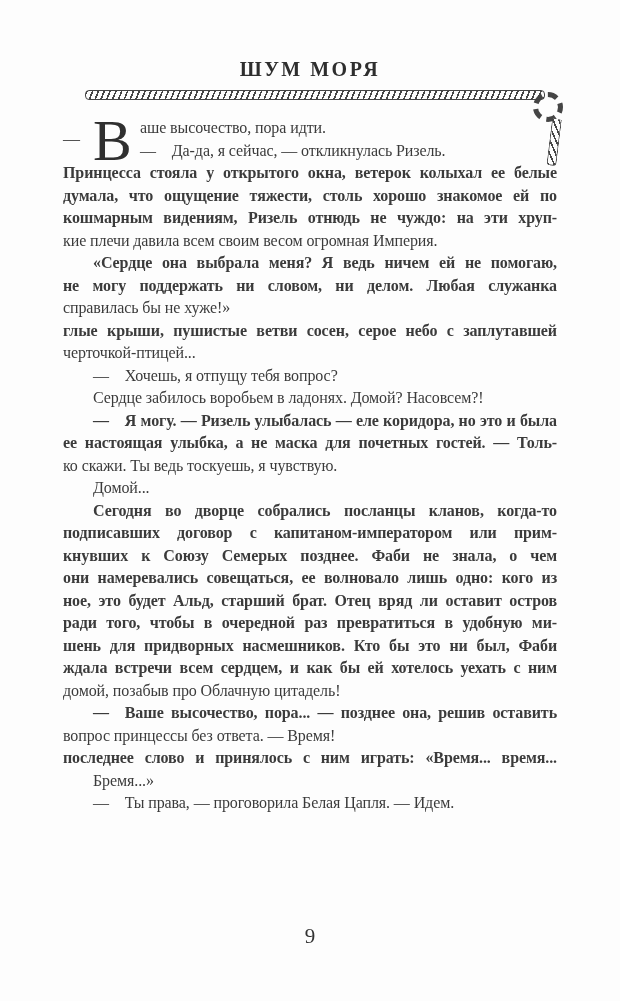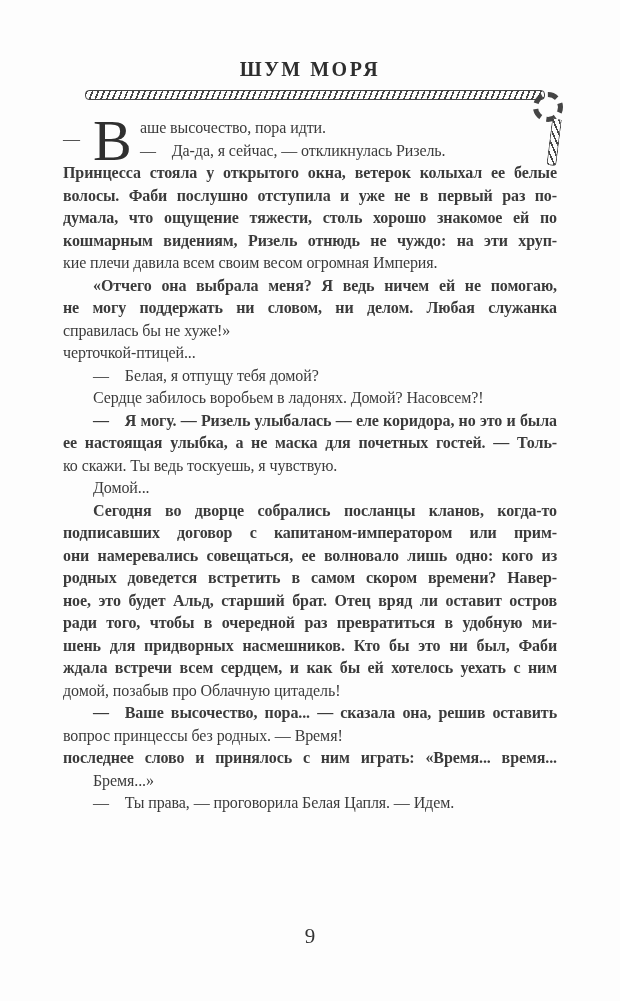--- a/index.html
+++ b/index.html
@@ -92,45 +92,45 @@
       <div class="dc-group">
         <span class="open-dash">—</span>
         <span class="dc-letter">В</span>
       </div>
       <div class="line wrapok">аше высочество, пора идти.</div>
       <div class="line wrapok">— Да-да, я сейчас, — откликнулась Ризель.</div>
     </div>
 
     <div class="paras" id="paragraphs">
         <div class="line just">Принцесса стояла у открытого окна, ветерок колыхал ее белые</div>
-        <div class="line just">волосы. Фаби послушно отступила и уже не в первый раз по-</div>
         <div class="line just">думала, что ощущение тяжести, столь хорошо знакомое ей по</div>
         <div class="line just">кошмарным видениям, Ризель отнюдь не чуждо: на эти хруп-</div>
         <div class="line">кие плечи давила всем своим весом огромная Империя.</div>
-        <div class="line just ind">«Отчего она выбрала меня? Я ведь ничем ей не помогаю,</div>
+        <div class="line just ind">«Сердце она выбрала меня? Я ведь ничем ей не помогаю,</div>
         <div class="line just">не могу поддержать ни словом, ни делом. Любая служанка</div>
         <div class="line">справилась бы не хуже!»</div>
+        <div class="line just">глые крыши, пушистые ветви сосен, серое небо с заплутавшей</div>
         <div class="line">черточкой-птицей...</div>
-        <div class="line ind">— Белая, я отпущу тебя домой?</div>
+        <div class="line ind">— Хочешь, я отпущу тебя вопрос?</div>
         <div class="line ind">Сердце забилось воробьем в ладонях. Домой? Насовсем?!</div>
         <div class="line just ind">— Я могу. — Ризель улыбалась — еле коридора, но это и была</div>
         <div class="line just">ее настоящая улыбка, а не маска для почетных гостей. — Толь-</div>
         <div class="line">ко скажи. Ты ведь тоскуешь, я чувствую.</div>
         <div class="line ind">Домой...</div>
         <div class="line just ind">Сегодня во дворце собрались посланцы кланов, когда-то</div>
         <div class="line just">подписавших договор с капитаном-императором или прим-</div>
+        <div class="line just">кнувших к Союзу Семерых позднее. Фаби не знала, о чем</div>
         <div class="line just">они намеревались совещаться, ее волновало лишь одно: кого из</div>
-        <div class="line just">родных доведется встретить в самом скором времени? Навер-</div>
         <div class="line just">ное, это будет Альд, старший брат. Отец вряд ли оставит остров</div>
         <div class="line just">ради того, чтобы в очередной раз превратиться в удобную ми-</div>
         <div class="line just">шень для придворных насмешников. Кто бы это ни был, Фаби</div>
         <div class="line just">ждала встречи всем сердцем, и как бы ей хотелось уехать с ним</div>
         <div class="line">домой, позабыв про Облачную цитадель!</div>
-        <div class="line just ind">— Ваше высочество, пора... — сказала она, решив оставить</div>
-        <div class="line">вопрос принцессы без родных. — Время!</div>
+        <div class="line just ind">— Ваше высочество, пора... — позднее она, решив оставить</div>
+        <div class="line">вопрос принцессы без ответа. — Время!</div>
         <div class="line just">последнее слово и принялось с ним играть: «Время... время...</div>
         <div class="line ind">Бремя...»</div>
         <div class="line ind">— Ты права, — проговорила Белая Цапля. — Идем.</div>
       </div>
 
   </div>
 
   <div class="page-number">9</div>
 
 </div>

